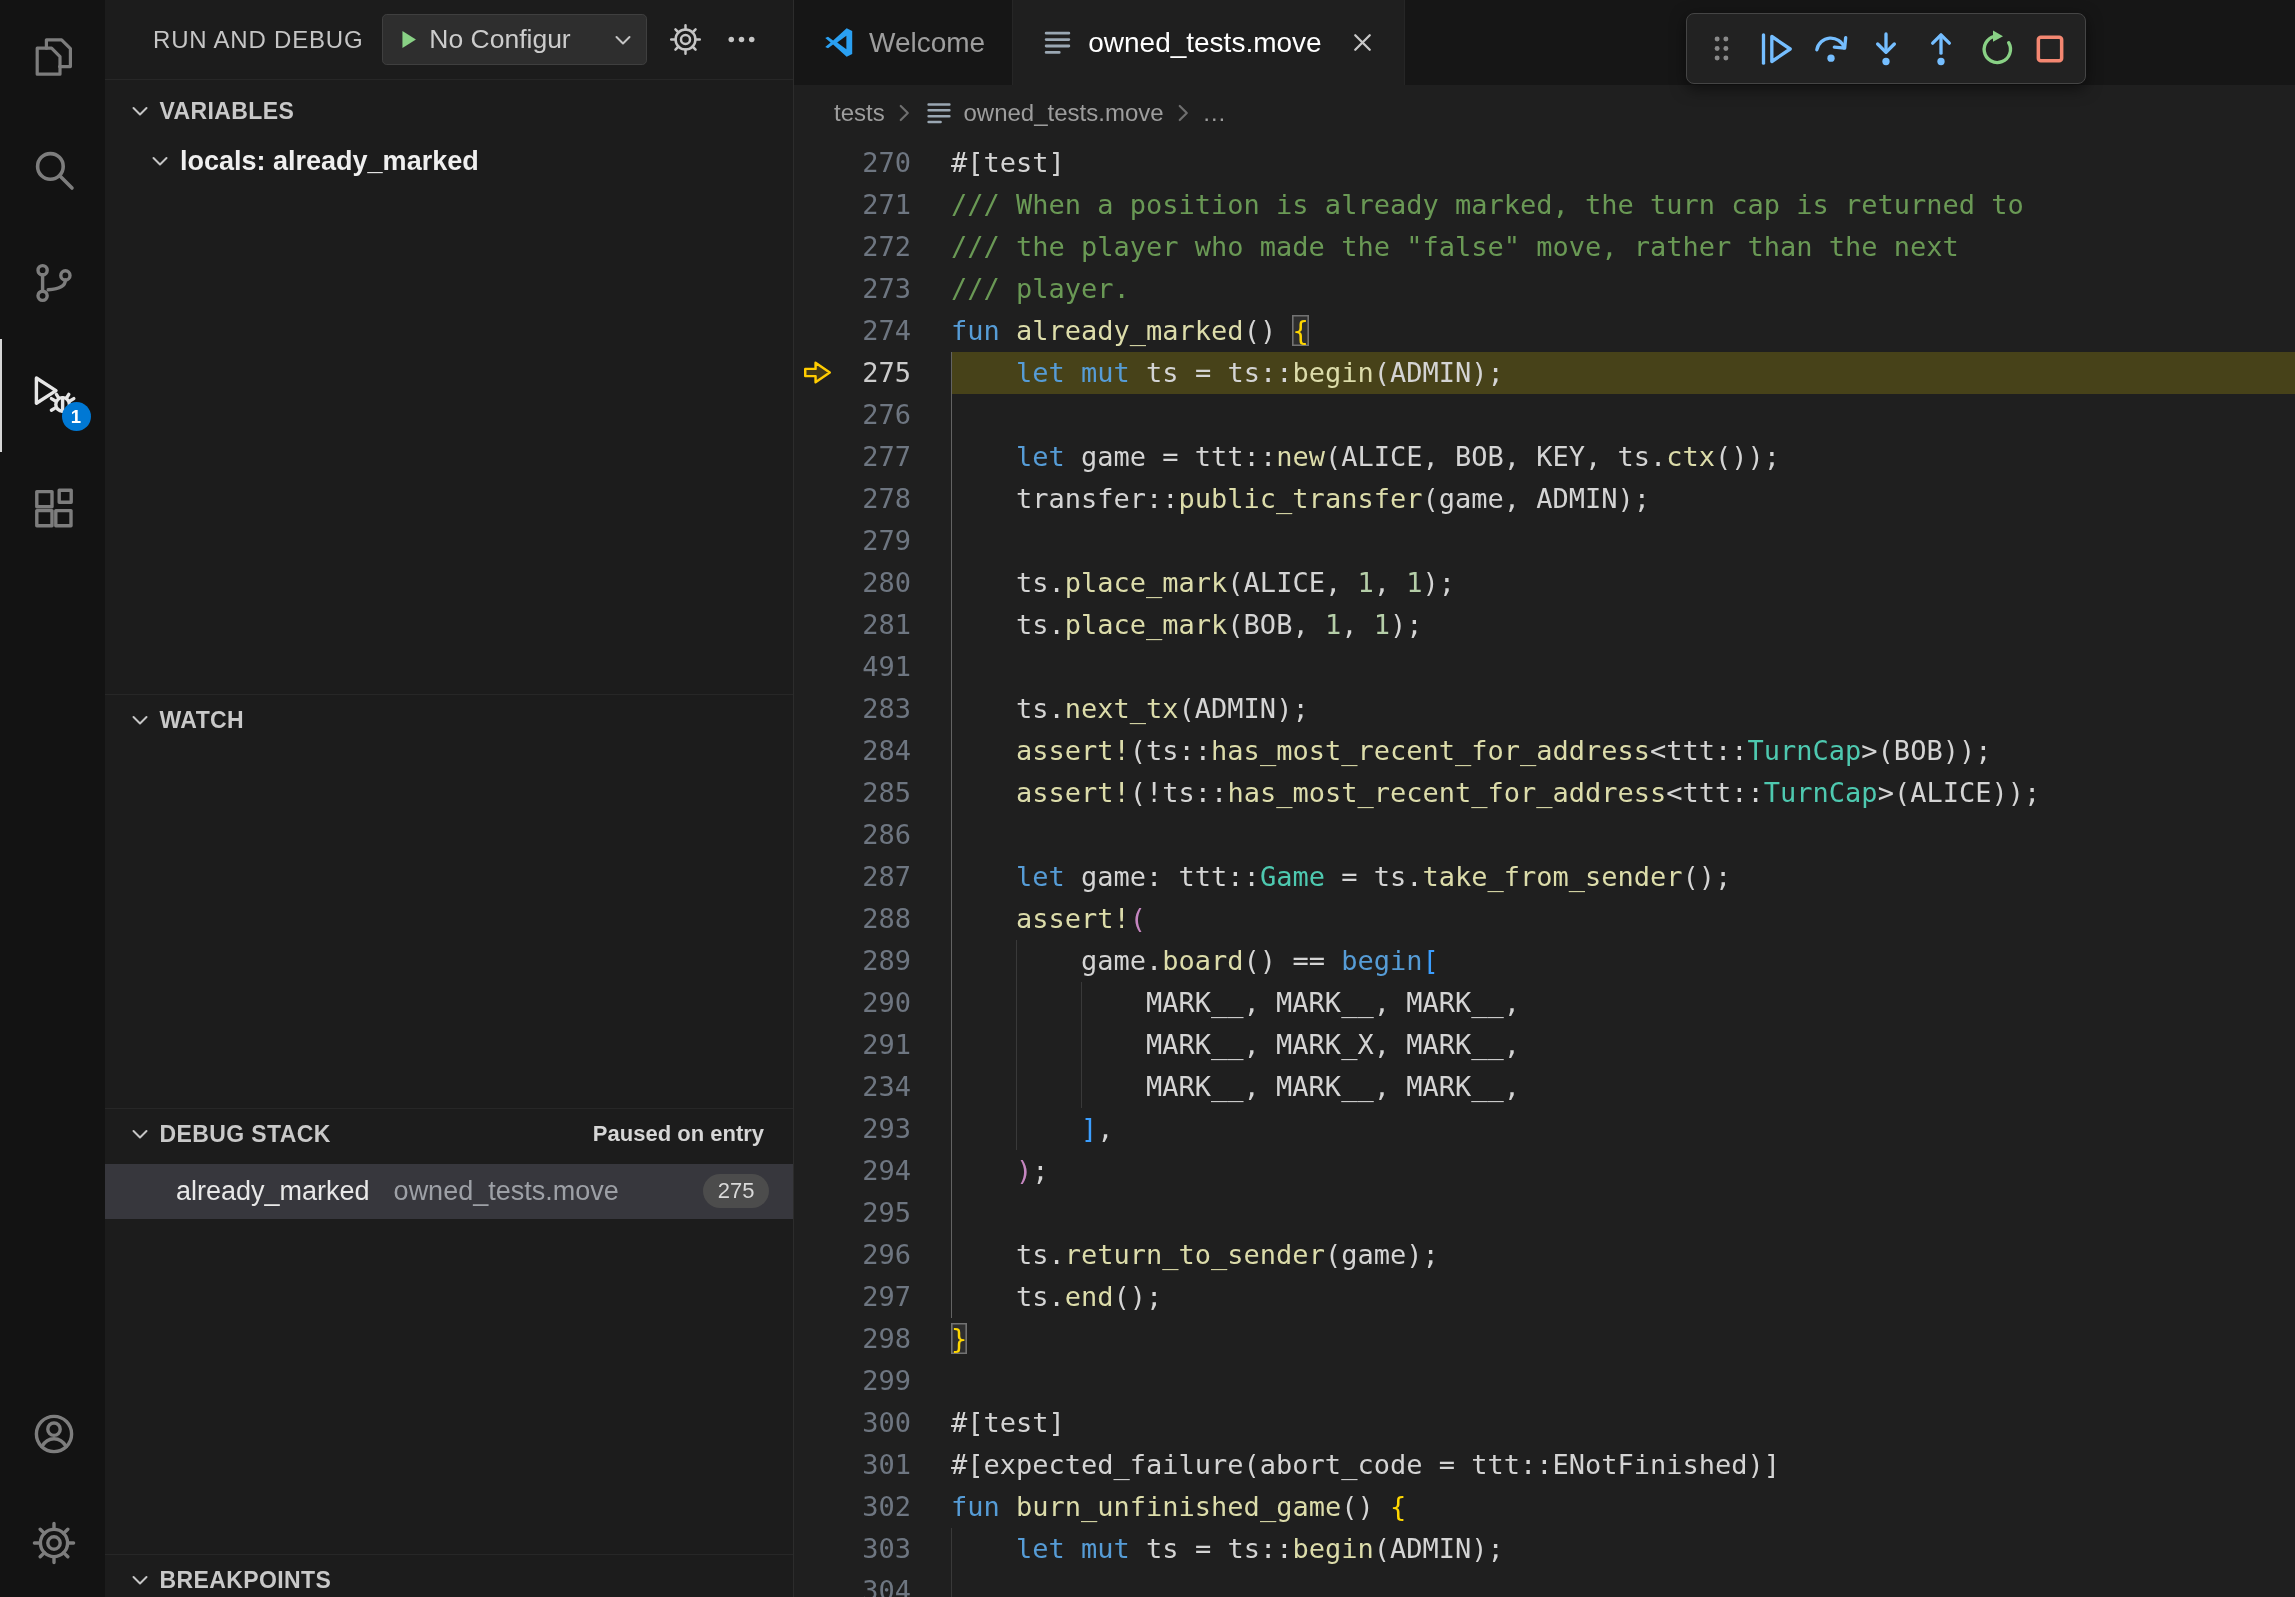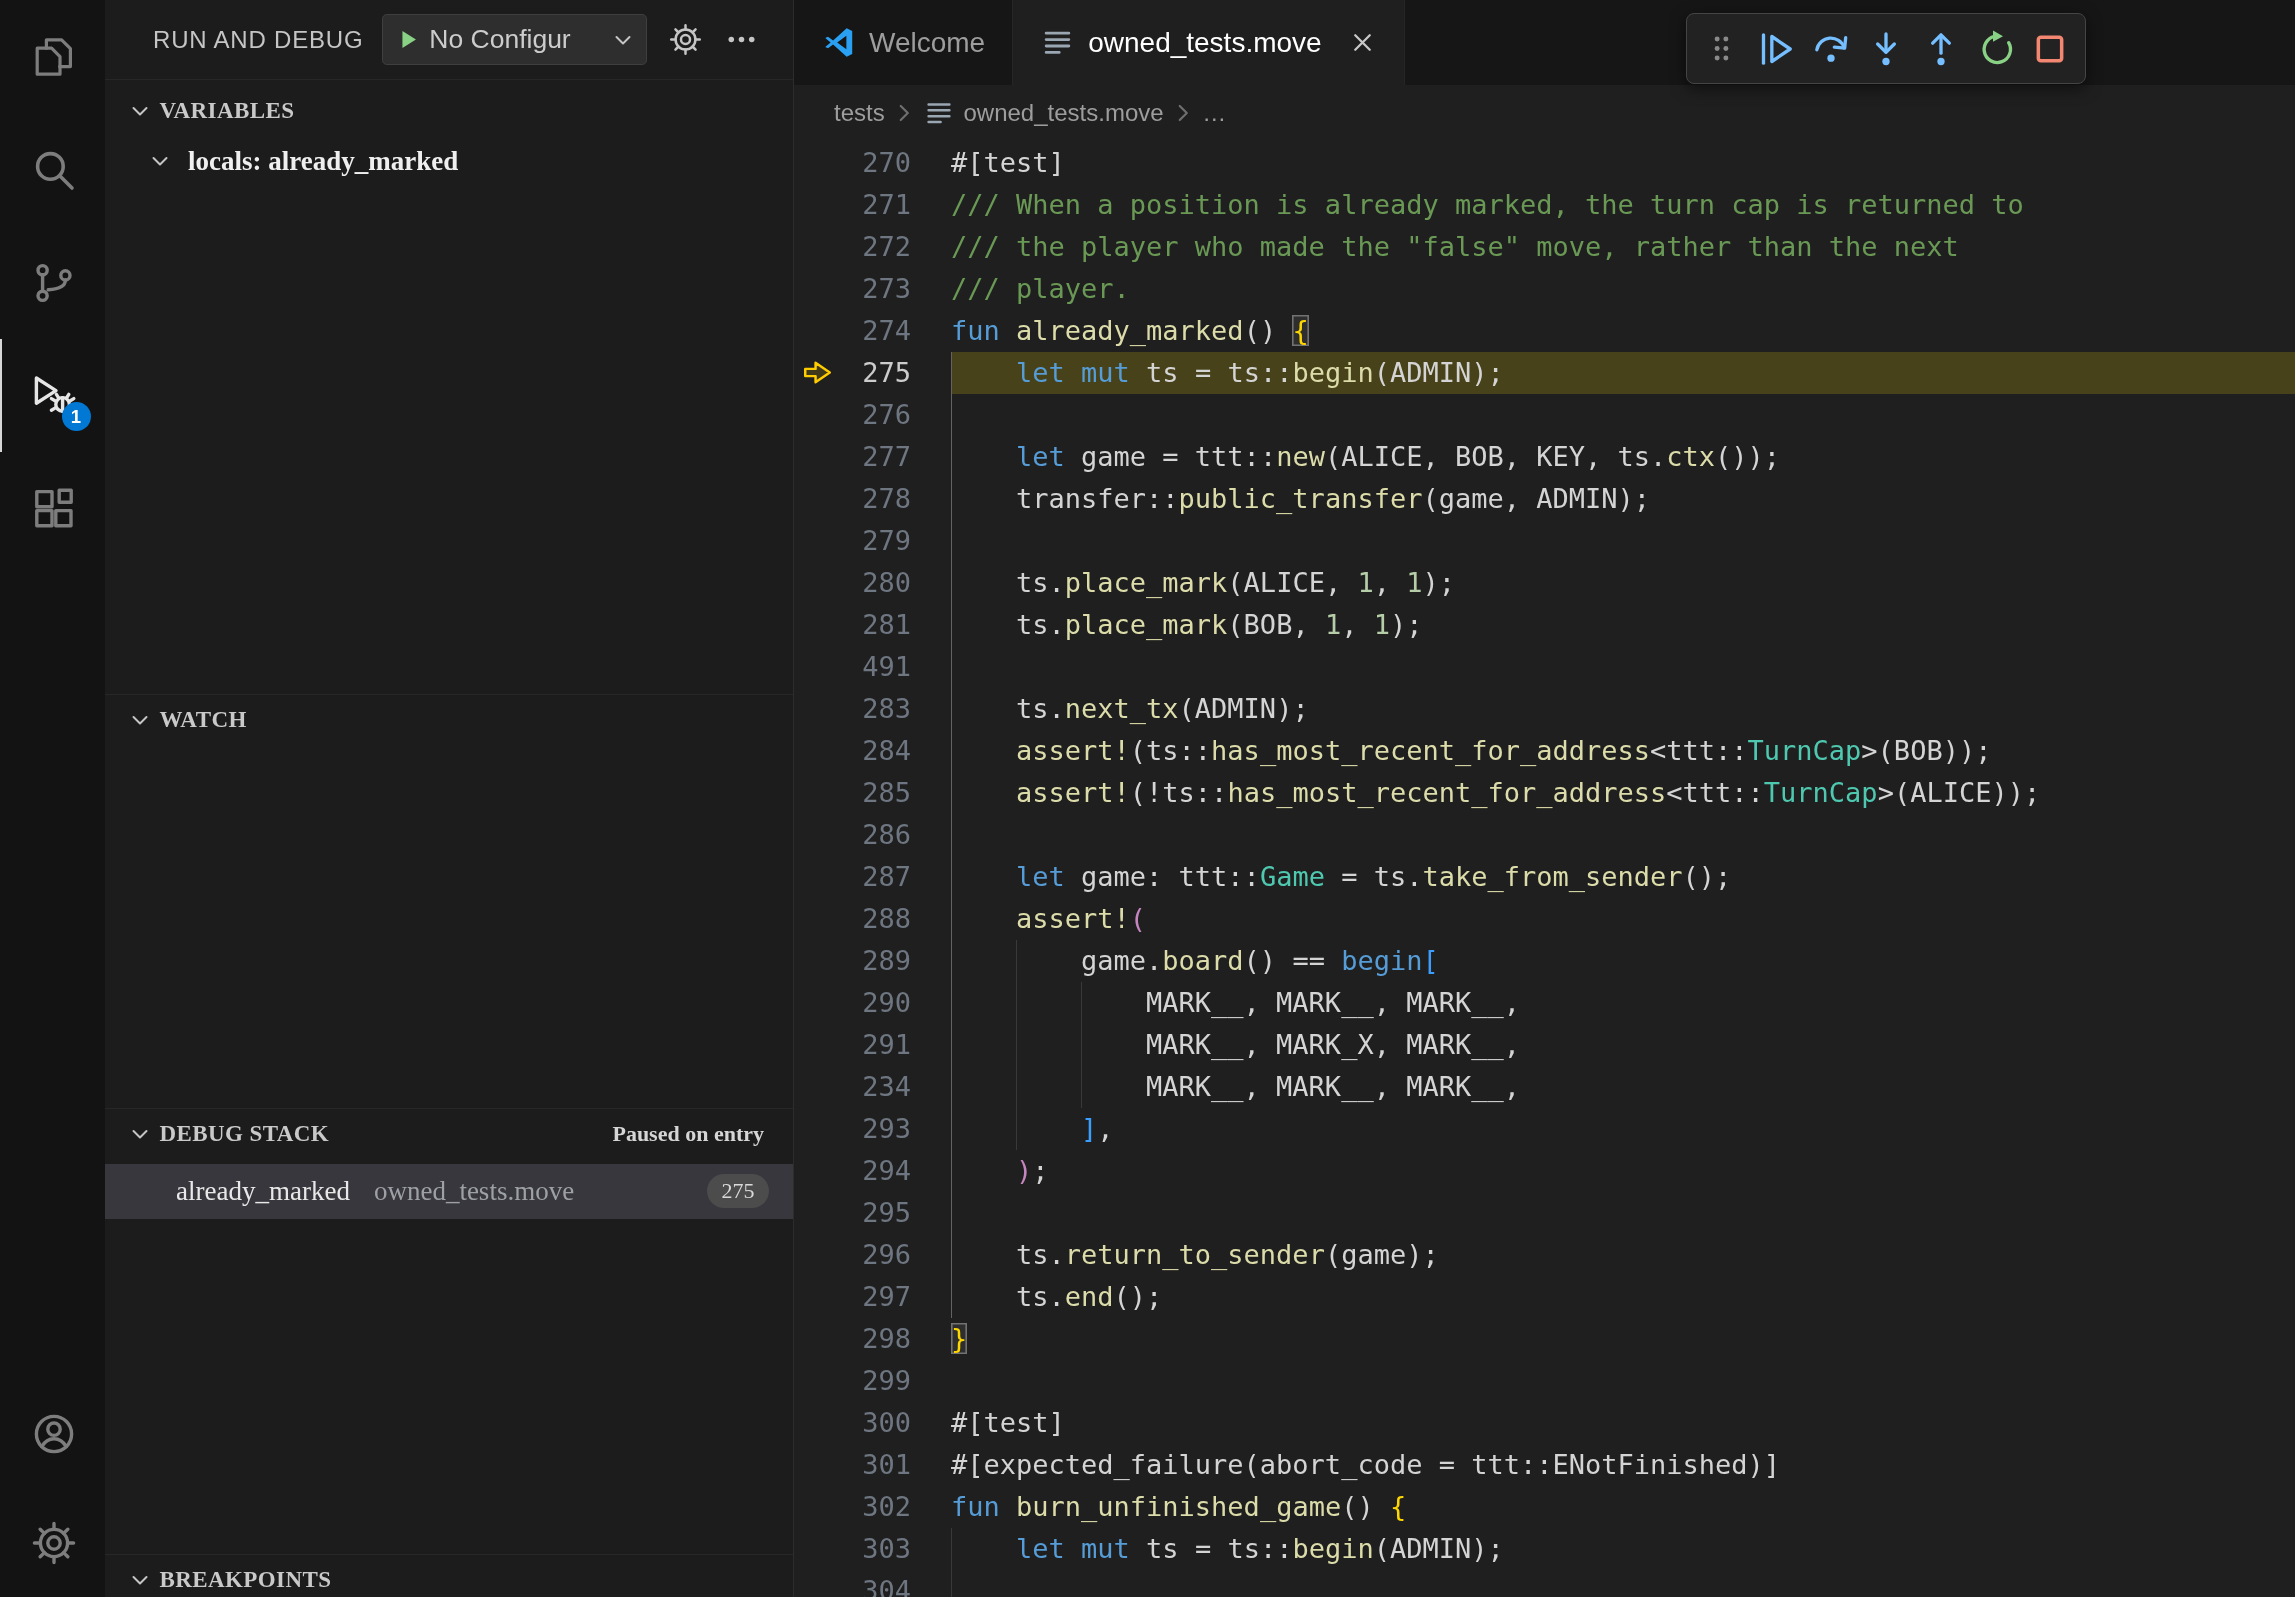--- a/index.html
+++ b/index.html
@@ -18,29 +18,29 @@
   
   .sidebar{width:688px;background:#1c1c1c;border-right:0.8px solid #2c2c2c;display:flex;flex-direction:column;flex-shrink:0;}
   .sb-header{height:80px;display:flex;align-items:center;padding:0 19.3px 0 48px;border-bottom:0.8px solid #272727;box-sizing:border-box;flex-shrink:0;}
   .sb-title{font-size:24px;color:#c5c5c5;letter-spacing:0.8px;width:229px;flex-shrink:0;white-space:nowrap;}
   .cfg-btn{height:51px;width:265px;background:#2e2e2e;border:0.8px solid #3f3f3f;border-radius:4.8px;display:flex;align-items:center;padding:0 11.3px;gap:8px;box-sizing:border-box;cursor:pointer;}
   .cfg-btn .play{width:27px;height:27px;color:#89d185;flex-shrink:0;}
   .cfg-label{font-size:26.5px;color:#ccc;white-space:nowrap;overflow:hidden;flex:1;}
   .chev{width:24px;height:24px;color:#c5c5c5;flex-shrink:0;}
   .hdr-ic{width:35px;height:35px;color:#c5c5c5;margin-left:21px;flex-shrink:0;}
   .sb-body{flex:1;position:relative;overflow:hidden;}
-  .sb-sec{position:absolute;left:0;right:0;font-family:Liberation Serif, serif;}
+  .sb-sec{position:absolute;left:0;right:0;}
   .sec-variables{top:6.4px;}
   .sec-watch{top:614px;border-top:0.8px solid #272727;}
   .sec-callstack{top:1028px;border-top:0.8px solid #272727;}
   .sec-breakpoints{top:1474px;border-top:0.8px solid #272727;}
   .sec-header{height:50px;display:flex;align-items:center;padding-left:22.5px;gap:8px;}
   .sec-title{font-size:23px;font-weight:700;color:#c9c9c9;letter-spacing:0.4px;white-space:nowrap;}
   .sec-status{margin-left:auto;margin-right:29px;font-size:22px;font-weight:600;color:#d6d6d6;}
-  .scope-row{height:50px;display:flex;align-items:center;padding-left:43px;gap:16px;cursor:pointer;}
+  .scope-row{height:50px;display:flex;align-items:center;padding-left:43px;gap:8px;cursor:pointer;}
   .scope-label{font-size:27px;font-weight:600;color:#efefef;}
   .frame-row{height:55px;display:flex;align-items:center;padding:0 24px 0 71px;background:#37373d;margin-top:4.8px;cursor:pointer;}
   .frame-name{font-size:27px;color:#e8e8e8;white-space:nowrap;}
   .frame-file{font-size:27px;color:#9da0a6;margin-left:24px;white-space:nowrap;}
   .frame-badge{margin-left:auto;background:#4c4c4c;color:#d9d9d9;font-size:22px;padding:4px 14.5px;border-radius:17.7px;}
 
   
   .editor{flex:1;display:flex;flex-direction:column;position:relative;min-width:0;background:#1f1f1f;}
   .tabbar{height:85px;background:#161616;display:flex;align-items:stretch;flex-shrink:0;}
   .tab{display:flex;align-items:center;padding:0 27px;gap:13px;font-size:28px;color:#9d9d9d;background:#161616;border-right:0.8px solid #262626;cursor:pointer;white-space:nowrap;}

